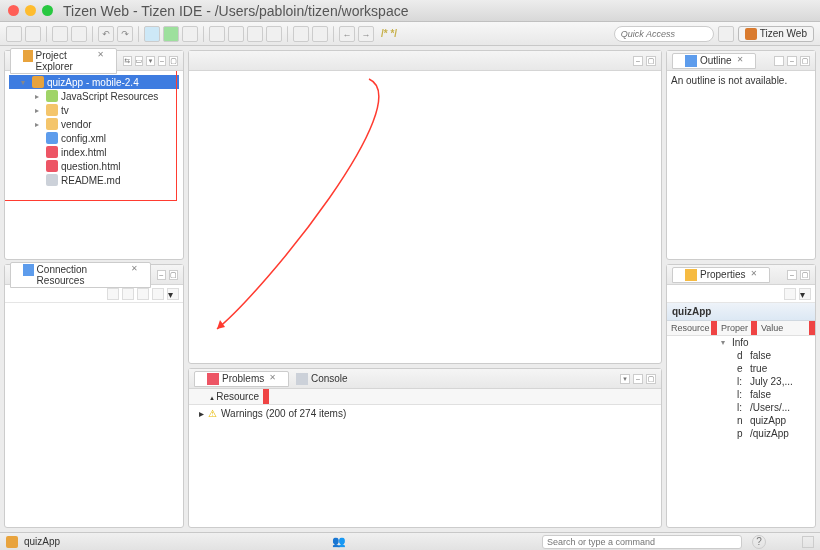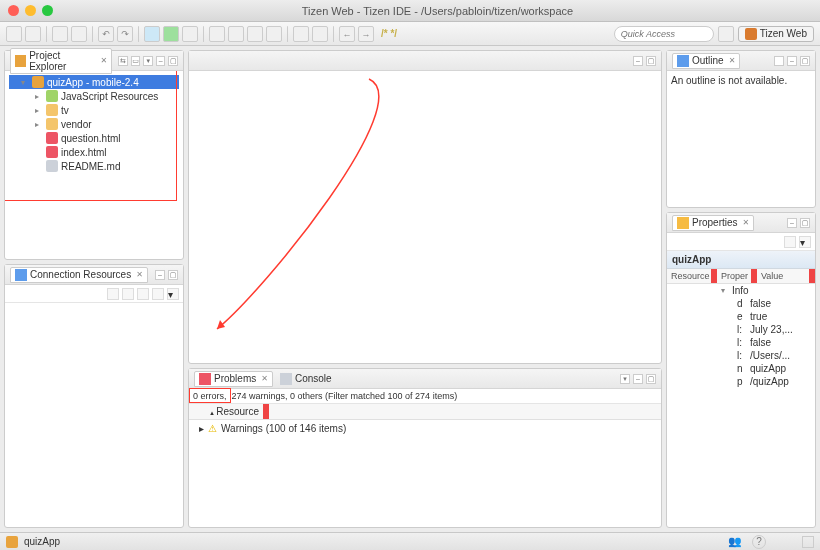--- a/index.html
+++ b/index.html
@@ -3,39 +3,39 @@
 <meta charset="utf-8">
 <style>
 *{box-sizing:border-box;margin:0;padding:0;font-family:"Lucida Grande","Segoe UI",Arial,sans-serif;font-size:10px;color:#333}
 body{background:#ececec;width:820px;height:550px;overflow:hidden;position:relative}
 .titlebar{height:22px;background:linear-gradient(#ededed,#d8d8d8);border-bottom:1px solid #c0c0c0;display:flex;align-items:center;padding:0 8px}
 .traffic{display:flex;gap:6px;margin-right:10px}
 .dot{width:11px;height:11px;border-radius:50%}
 .red{background:#ff5f57}
 .yel{background:#febc2e}
 .grn{background:#28c840}
-.title{flex:1;text-align:center;color:#555;font-size:11px}
+.title{flex:1;color:#555;font-size:14px}
 .toolbar{height:24px;background:linear-gradient(#f7f7f7,#e8e8e8);border-bottom:1px solid #c8c8c8;display:flex;align-items:center;padding:0 6px;gap:3px}
 .tbtn{width:16px;height:16px;border:1px solid #ccc;border-radius:2px;background:#f0f0f0;display:inline-block}
 .tbtn.sep{width:1px;background:#ccc;border:none;margin:0 2px}
 .tbtn.arrow{background:#f0f0f0;font-size:9px;text-align:center;line-height:14px;color:#888}
 .tbtn.run{background:#9de09d}
 .tbtn.dbg{background:#cde8f7}
 .quick{margin-left:auto;display:flex;align-items:flex-start;gap:4px}
 .quick input{width:100px;height:16px;border:1px solid #ccc;border-radius:8px;padding:0 6px;font-size:9px;color:#aaa;font-style:italic}
 .persp{border:1px solid #bbb;border-radius:3px;padding:1px 6px;background:#f4f4f4;display:flex;align-items:center;gap:3px}
 .persp .ico{width:12px;height:12px;background:#d97a2e;border-radius:2px}
 .main{display:flex;height:calc(550px - 22px - 24px - 18px);padding:4px;gap:4px}
 .col{display:flex;flex-direction:column;gap:4px}
 .col.left{width:180px}
 .col.mid{flex:1}
 .col.right{width:150px}
 .panel{background:#fff;border:1px solid #ccc;border-radius:3px;display:flex;flex-direction:column}
 .phead{height:20px;background:linear-gradient(#f5f5f5,#e8e8e8);border-bottom:1px solid #d5d5d5;display:flex;align-items:center;padding:0 5px;gap:3px}
-.phead .tab{display:flex;align-items:center;gap:3px;padding:1px 4px;background:#fff;border:1px solid #ccc;border-radius:2px 2px 0 0}
+.phead .tab{display:flex;gap:3px;padding:1px 12px;background:#fff;border:1px solid #ccc;border-radius:2px 2px 0 0}
 .phead .ico{width:12px;height:12px;display:inline-block}
 .phead .x{color:#888;font-size:8px;margin-left:2px}
 .phead .spacer{flex:1}
 .phead .mini{width:10px;height:10px;border:1px solid #ccc;background:#fff;font-size:7px;text-align:center;line-height:8px;color:#777}
 .pbody{flex:1;padding:4px;overflow:hidden;position:relative}
 .ptoolbar{height:18px;border-bottom:1px solid #e5e5e5;display:flex;align-items:center;justify-content:flex-end;padding:0 4px;gap:3px}
 .ptoolbar .mini{width:12px;height:12px;border:1px solid #ddd;background:#f7f7f7}
 .tree{list-style:none}
 .tree li{padding:1px 0 1px 12px;white-space:nowrap;display:flex;align-items:center;gap:3px}
 .tree .caret{width:8px;display:inline-block;color:#888;font-size:8px}
@@ -149,27 +149,32 @@
               <span class="fico ico-folder"></span>
               <span>tv</span>
             </li>
             <li>
               <span class="caret">▸</span>
               <span class="fico ico-folder"></span>
               <span>vendor</span>
             </li>
             <li>
               <span class="caret"></span>
-              <span class="fico ico-html"></span>
-              <span>question.html</span>
+              <span class="fico ico-xml"></span>
+              <span>config.xml</span>
             </li>
             <li>
               <span class="caret"></span>
               <span class="fico ico-html"></span>
               <span>index.html</span>
+            </li>
+            <li>
+              <span class="caret"></span>
+              <span class="fico ico-html"></span>
+              <span>question.html</span>
             </li>
             <li>
               <span class="caret"></span>
               <span class="fico ico-txt"></span>
               <span>README.md</span>
             </li>
           </ul>
         <div class="redbox" style="top:-2px;left:-2px;width:174px;height:132px"></div>
       </div>
     </div>
@@ -217,40 +222,35 @@
         </div>
         <div style="display:flex;align-items:center;gap:3px;padding:1px 4px">
           <span class="ico ico-con"></span>
           <span>Console</span>
         </div>
         <span class="spacer"></span>
         <span class="mini">▾</span>
         <span class="mini">–</span>
         <span class="mini">▢</span>
       </div>
-      <div class="problems-head" style="position:relative">
-        <span>0 errors,</span>
-        <span>274 warnings, 0 others (Filter matched 100 of 274 items)</span>
-        <div class="redbox" style="top:-1px;left:0;width:42px;height:15px"></div>
-      </div>
       <div class="table-head">
         <div class="th" style="width:80px;text-align:right"><span style="font-size:7px">▴</span> <span>Resource</span></div>
       </div>
       <div class="pbody" style="padding:2px 4px">
         <div style="display:flex;align-items:center;gap:4px;padding:1px 0 1px 6px">
           <span class="caret">▸</span>
           <span style="color:#e6b800">⚠</span>
-          <span>Warnings (100 of 146 items)</span>
+          <span>Warnings (200 of 274 items)</span>
         </div>
       </div>
     </div>
   </div>
 
   <div class="col right">
-    <div class="panel" style="height:158px">
+    <div class="panel" style="height:210px">
       <div class="phead">
         <div class="tab">
           <span class="ico ico-out"></span>
           <span>Outline</span>
           <span class="x">✕</span>
         </div>
         <span class="spacer"></span>
         <span class="mini"></span>
         <span class="mini">–</span>
         <span class="mini">▢</span>
@@ -320,15 +320,16 @@
       </div>
     </div>
   </div>
 </div>
 
 <div class="statusbar">
   <span class="sico"></span>
   <span>quizApp</span>
   <span style="margin-left:auto"></span>
   <span style="font-size:11px">👥</span>
+  <input placeholder="Search or type a command" style="">
   <span class="help">?</span>
   <span class="mini" style="width:12px;height:12px;border:1px solid #ccc;margin-left:30px"></span>
 </div>
 
 </body></html>

